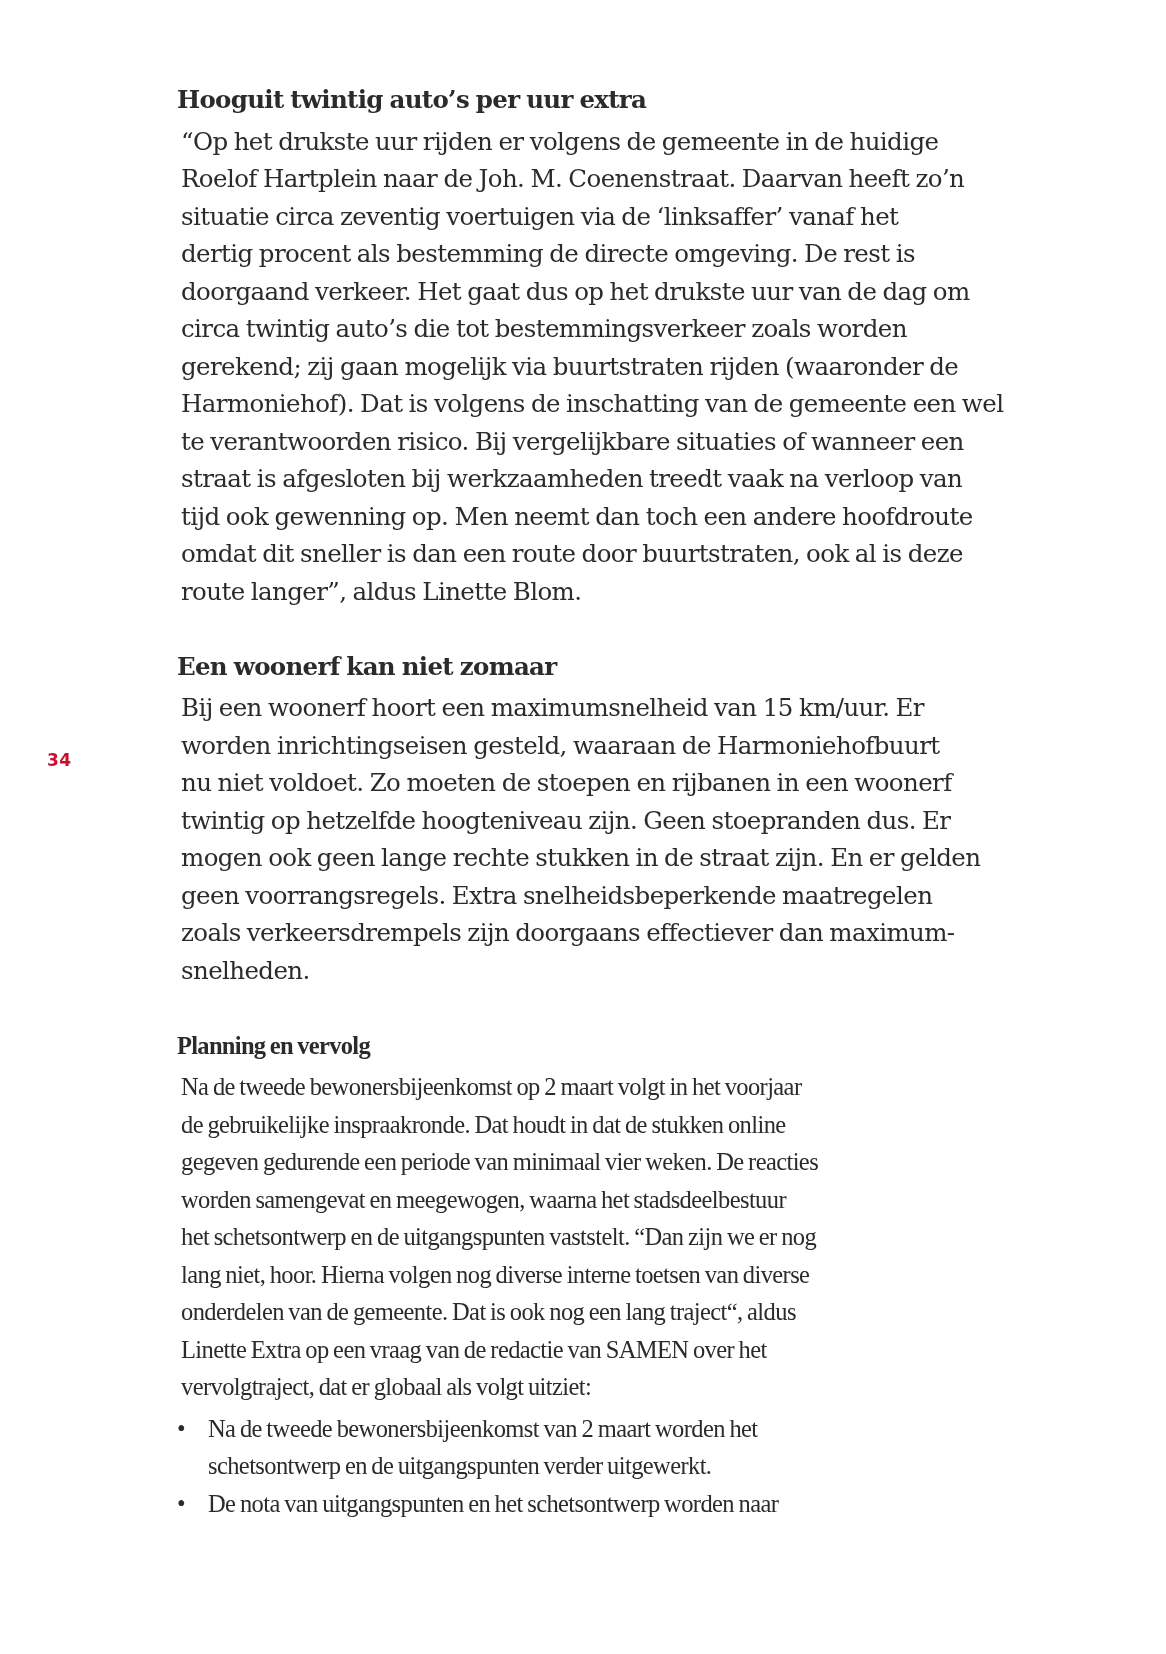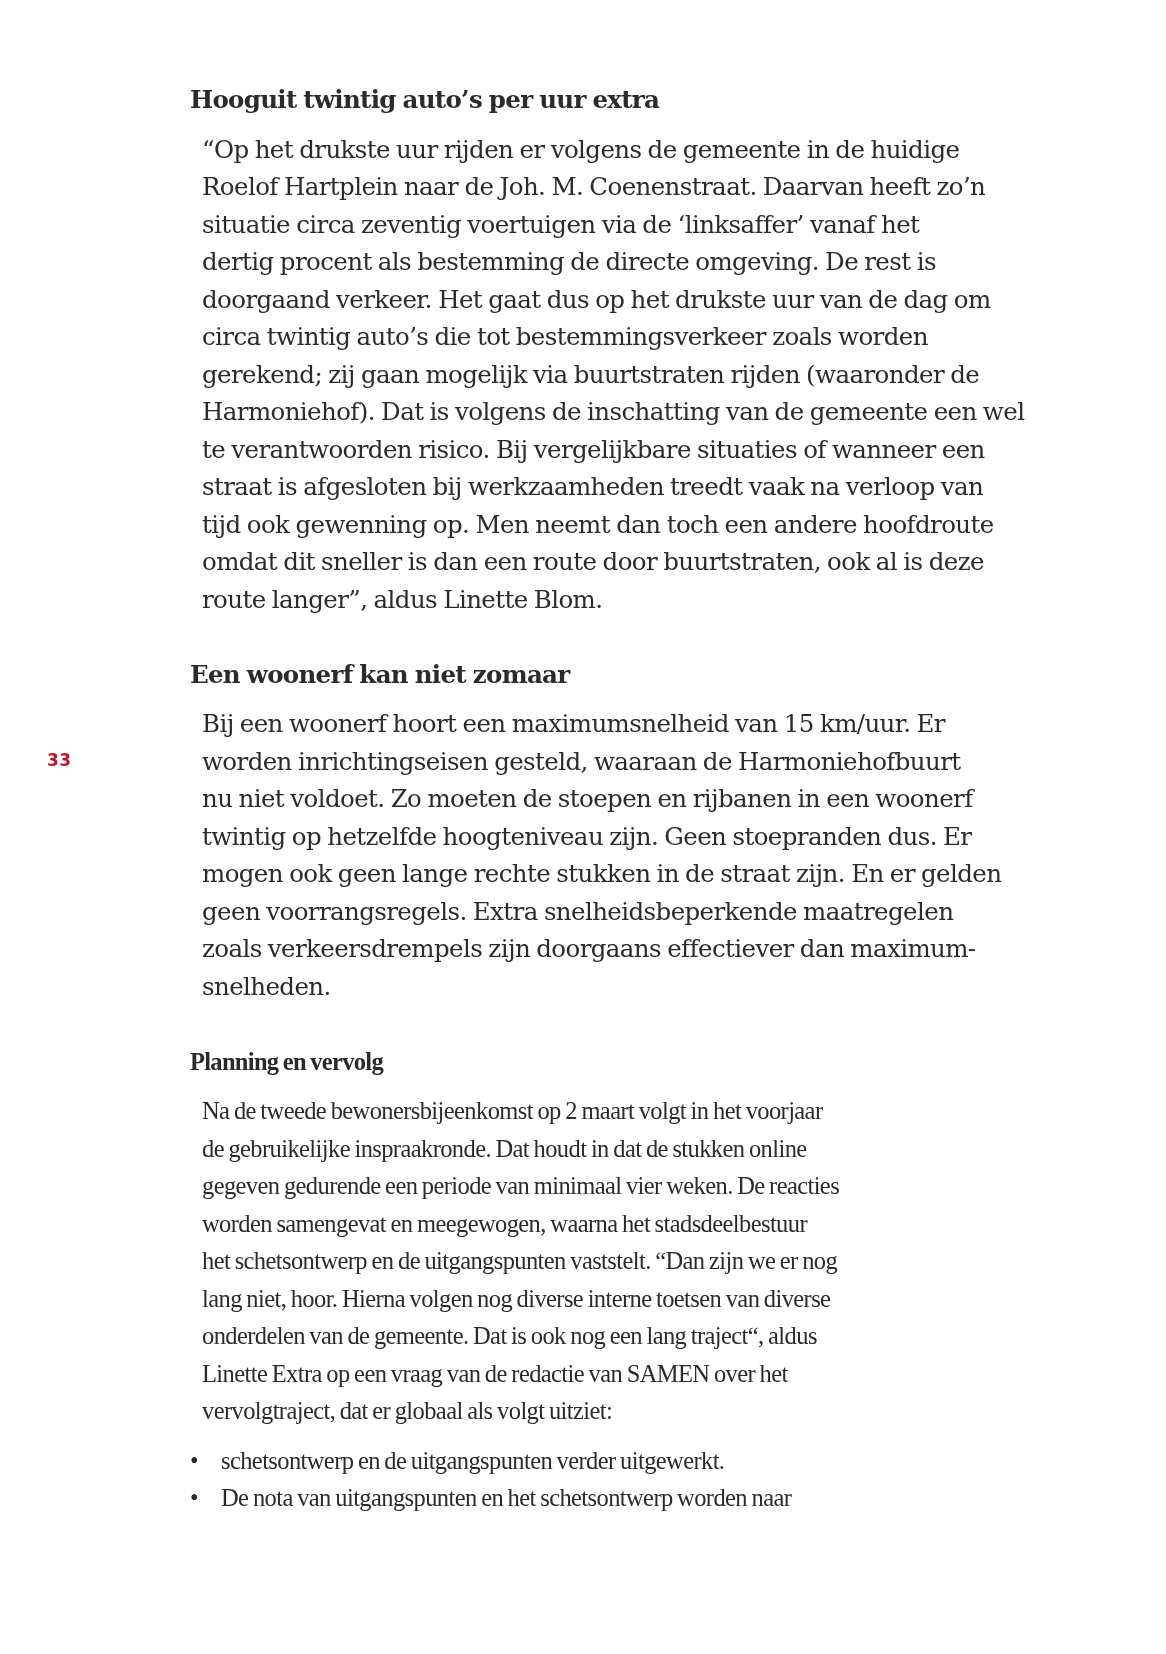--- a/index.html
+++ b/index.html
@@ -20,39 +20,39 @@
       left: 47px;
       top: 750px;
       font-family: "DejaVu Sans", "Liberation Sans", sans-serif;
       font-weight: bold;
       font-size: 17px;
       color: #c8102e;
       letter-spacing: 0.5px;
     }
     .content {
       position: absolute;
-      left: 190px;
+      left: 177px;
       top: 81px;
       width: 880px;
       font-size: 24.5px;
       line-height: 37.5px;
       letter-spacing: -0.6px;
       word-spacing: -1px;
     }
     .section { margin: 0 0 37.5px 0; }
     .section:last-child { margin-bottom: 0; font-family: Liberation Serif, serif; }
     .heading {
       font-weight: bold;
       margin: 0;
       font-size: 24.5px;
       line-height: 37.5px;
       letter-spacing: -0.7px;
     }
     .para {
-      margin: 12px;
+      margin: 4px;
       white-space: normal;
     }
     .line { display: block; white-space: nowrap; }
     ul.bullets {
       list-style: none;
       margin: 0;
       padding: 0;
     }
     ul.bullets li {
       position: relative;
@@ -62,21 +62,21 @@
       position: absolute;
       left: 0;
       top: 0;
       width: 14px;
       text-align: left;
     }
   </style>
 </head>
 <body>
 
-<div class="page-number">33</div>
+<div class="page-number">34</div>
 
 <div class="content">
 
   <div class="section">
     <h2 class="heading">Hooguit twintig auto’s per uur extra</h2>
     <p class="para">
       <span class="line">“Op het drukste uur rijden er volgens de gemeente in de huidige</span>
       <span class="line">Roelof Hartplein naar de Joh. M. Coenenstraat. Daarvan heeft zo’n</span>
       <span class="line">situatie circa zeventig voertuigen via de ‘linksaffer’ vanaf het</span>
       <span class="line">dertig procent als bestemming de directe omgeving. De rest is</span>
@@ -115,20 +115,21 @@
       <span class="line">worden samengevat en meegewogen, waarna het stadsdeelbestuur</span>
       <span class="line">het schetsontwerp en de uitgangspunten vaststelt. “Dan zijn we er nog</span>
       <span class="line">lang niet, hoor. Hierna volgen nog diverse interne toetsen van diverse</span>
       <span class="line">onderdelen van de gemeente. Dat is ook nog een lang traject“, aldus</span>
       <span class="line">Linette Extra op een vraag van de redactie van SAMEN over het</span>
       <span class="line">vervolgtraject, dat er globaal als volgt uitziet:</span>
     </p>
     <ul class="bullets">
       <li>
         <span class="bullet">•</span>
+        <span class="line">Na de tweede bewonersbijeenkomst van 2 maart worden het</span>
         <span class="line">schetsontwerp en de uitgangspunten verder uitgewerkt.</span>
       </li>
       <li>
         <span class="bullet">•</span>
         <span class="line">De nota van uitgangspunten en het schetsontwerp worden naar</span>
       </li>
     </ul>
   </div>
 
 </div>

